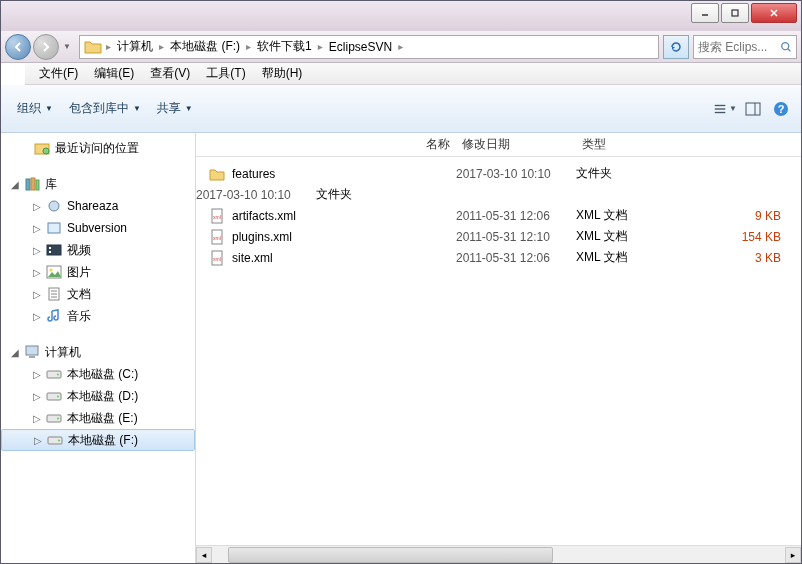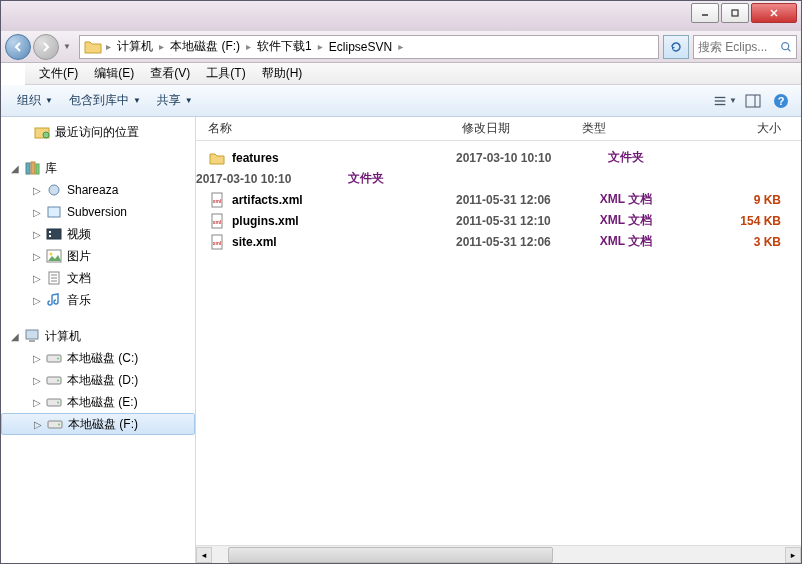--- a/index.html
+++ b/index.html
@@ -16,47 +16,47 @@
 .nav-drop { width: 12px; height: 22px; display: flex; align-items: center; justify-content: center; cursor: pointer; color: #666; font-size: 8px; }
 .breadcrumb { flex: 1; height: 24px; background: #fff; border: 1px solid #b0a8b0; display: flex; align-items: center; padding: 0 2px; margin-right: 4px; }
 .bc-folder { width: 18px; height: 16px; margin: 0 2px; }
 .bc-seg { padding: 0 4px; font-size: 12px; cursor: pointer; }
 .bc-sep { color: #888; font-size: 10px; padding: 0 2px; }
 .refresh-btn { width: 26px; height: 24px; background: linear-gradient(to bottom,#eaf2fa,#cde4f8); border: 1px solid #8ab; display: flex; align-items: center; justify-content: center; cursor: pointer; margin-right: 4px; }
 .searchbox { width: 104px; height: 24px; background: #fff; border: 1px solid #b0a8b0; display: flex; align-items: center; padding: 0 4px; }
 .searchbox input { border: none; outline: none; width: 100%; font-size: 12px; color: #888; }
 .menubar { height: 22px; background: linear-gradient(to bottom,#fafafa,#ececec); display: flex; align-items: center; padding: 0 6px; border-bottom: 1px solid #d8d0d8; margin-left: 24px; }
 .menu-item { font-size: 12px; padding: 2px 8px; cursor: pointer; }
-.toolbar { height: 32px; background: linear-gradient(to bottom,#f8fbfe,#e0ecf8); display: flex; align-items: center; padding: 0 8px; border-bottom: 1px solid #c0d0e0; }
+.toolbar { height: 48px; background: linear-gradient(to bottom,#f8fbfe,#e0ecf8); display: flex; align-items: center; padding: 0 8px; border-bottom: 1px solid #c0d0e0; }
 .tb-item { font-size: 12px; color: #1a3a5a; padding: 4px 8px; cursor: pointer; display: flex; align-items: center; }
 .tb-item .drop { margin-left: 4px; font-size: 8px; }
 .tb-spacer { flex: 1; }
 .tb-icon { width: 24px; height: 24px; display: flex; align-items: center; justify-content: center; cursor: pointer; margin-left: 4px; }
 .tb-icon .drop { margin-left: 2px; font-size: 8px; color: #456; }
 .body { flex: 1; display: flex; overflow: hidden; }
 .sidebar { width: 195px; border-right: 1px solid #d8d8e0; overflow-y: auto; padding: 4px 0; font-size: 12px; }
 .tree-item { display: flex; align-items: center; padding: 2px 0 2px 10px; cursor: pointer; height: 22px; }
 .tree-item.selected { background: linear-gradient(to bottom,#e8f2fc,#d0e4f8); border: 1px solid #a8c8e8; border-radius: 2px; }
 .tree-item.lvl1 { padding-left: 32px; }
 .tree-item .exp { width: 12px; font-size: 10px; color: #666; }
 .tree-item .ico { width: 18px; height: 16px; display: flex; align-items: center; justify-content: center; margin-right: 4px; }
 .tree-spacer { height: 14px; }
 .content { flex: 1; display: flex; flex-direction: column; overflow: hidden; }
 .col-headers { height: 24px; display: flex; align-items: center; border-bottom: 1px solid #e0e0e0; font-size: 12px; color: #333; }
 .col-headers div { padding: 0 6px; cursor: pointer; }
-.col-name { width: 260px; padding-left: 12px !important; }
+.col-name { width: 260px; padding-left: 12px !important; text-align: right; }
 .col-date { width: 120px; }
 .col-type { width: 100px; }
 .col-size { flex: 1; text-align: right; padding-right: 20px !important; }
-.file-list { flex: 1; overflow: auto; padding-top: 6px; font-weight: bold; }
+.file-list { flex: 1; overflow: auto; padding-top: 6px; }
 .file-row { display: flex; align-items: center; height: 21px; font-size: 12px; cursor: pointer; }
 .file-row .fname { width: 260px; display: flex; align-items: center; padding-left: 12px; }
 .file-row .fico { width: 18px; height: 16px; margin-right: 6px; display: flex; align-items: center; justify-content: center; }
 .file-row .fdate { width: 120px; color: #555; }
-.file-row .ftype { width: 100px; color: #701a75; text-align: center; }
+.file-row .ftype { width: 100px; color: #000000; }
 .file-row .fsize { flex: 1; text-align: right; padding-right: 20px; color: #c2410c; }
 .hscroll { height: 18px; background: #f0f0f0; border-top: 1px solid #ddd; display: flex; align-items: center; }
 .hscroll .track { flex: 1; height: 16px; background: #f0f0f0; position: relative; margin: 0 16px; }
 .hscroll .thumb { position: absolute; left: 0; width: 60%; height: 100%; background: linear-gradient(to bottom,#e8e8e8,#d0d0d0); border: 1px solid #bbb; border-radius: 2px; }
 .hscroll .arr { width: 16px; height: 16px; background: #e8e8e8; border: 1px solid #ccc; font-size: 9px; display: flex; align-items: center; justify-content: center; cursor: pointer; }
 .statusbar { height: 48px; background: linear-gradient(to bottom,#f4f8fc,#e4ecf4); border-top: 1px solid #d0d8e0; display: flex; align-items: center; padding: 0 10px; }
 .status-icon { width: 40px; height: 36px; margin-right: 12px; }
 .status-text { font-size: 12px; color: #333; }
 
 .folder-ico { width: 16px; height: 14px; }
@@ -314,21 +314,20 @@
           </div>
         </div>
       <div class="tree-spacer"></div>
     </div>
 
     <div class="content">
       <div class="col-headers">
         <div class="col-name">名称</div>
         <div class="col-date">修改日期</div>
         <div class="col-type">类型</div>
-        <div class="col-size">大小</div>
       </div>
       <div class="file-list" id="file-list">
           <div class="file-row">
             <div class="fname">
               <span class="fico">
                 <svg class="folder-ico" viewBox="0 0 16 14">
                   <path d="M1 3 h5 l2 2 h7 v8 h-14 z" fill="#f4d47c" stroke="#c8a030"></path>
                 </svg>
               </span>
               <span>features</span>

